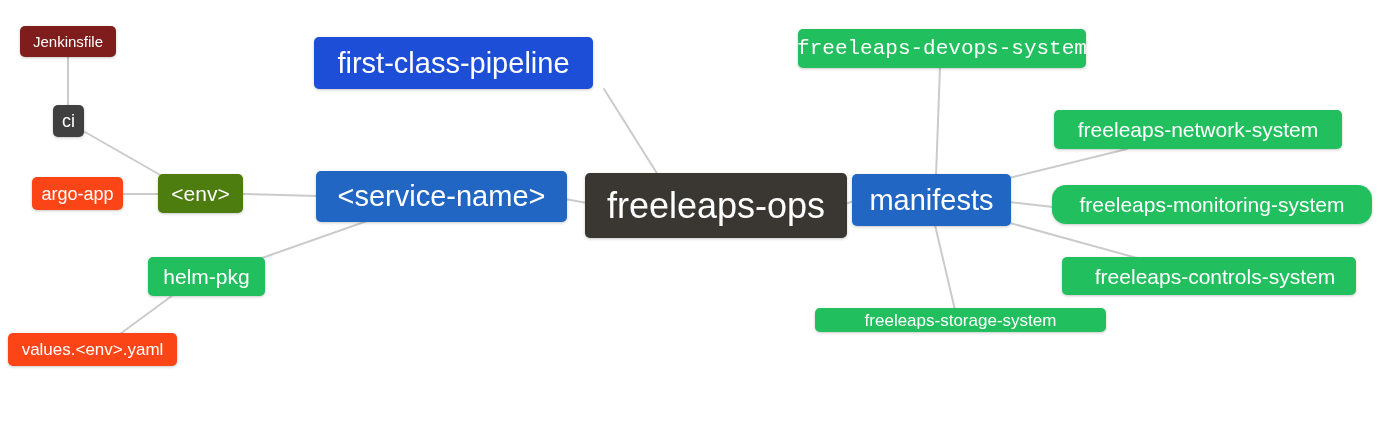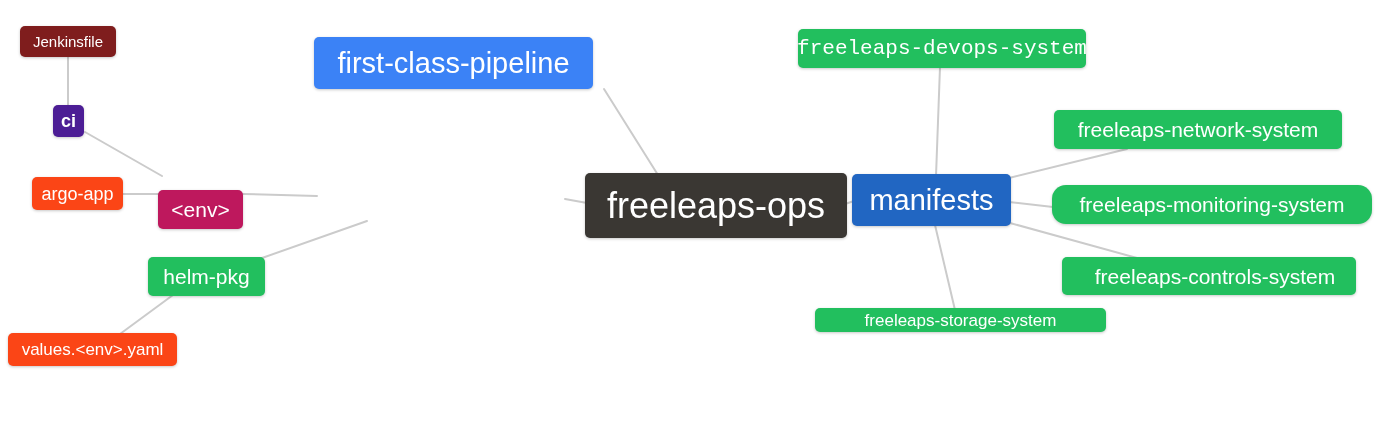--- a/index.html
+++ b/index.html
@@ -68,26 +68,27 @@
     <line x1="565" y1="199" x2="587" y2="203"></line>
     <line x1="845" y1="204" x2="854" y2="201"></line>
     <line x1="936" y1="176" x2="940" y2="67"></line>
     <line x1="1009" y1="178" x2="1127" y2="149"></line>
     <line x1="1009" y1="202" x2="1053" y2="207"></line>
     <line x1="1010" y1="223" x2="1137" y2="258"></line>
     <line x1="935" y1="225" x2="955" y2="310"></line>
   </svg>
 
   <div class="node n-jenkinsfile" style="background-color: #7f1d1d;">Jenkinsfile</div>
-  <div class="node n-ci" style="background-color: #4c1d95; font-weight: bold;">ci</div>
+  <div class="node n-ci" style="background-color: #404040;">ci</div>
   <div class="node n-argo" style="background-color: rgb(251, 69, 22);">argo-app</div>
-  <div class="node n-env" style="background-color: #be185d; margin-top: 16px;">&lt;env&gt;</div>
+  <div class="node n-env" style="background-color: #4d7c0f;">&lt;env&gt;</div>
   <div class="node n-helm" style="background-color: rgb(34, 191, 94);">helm-pkg</div>
   <div class="node n-values" style="background-color: rgb(251, 69, 22);">values.&lt;env&gt;.yaml</div>
-  <div class="node n-fcp" style="background-color: #3b82f6;">first-class-pipeline</div>
+  <div class="node n-fcp" style="background-color: #1d4ed8;">first-class-pipeline</div>
+  <div class="node n-service" style="background-color: rgb(33, 102, 194);">&lt;service-name&gt;</div>
   <div class="node n-ops" style="background-color: rgb(58, 55, 51);">freeleaps-ops</div>
   <div class="node n-manifests" style="background-color: rgb(33, 102, 194);">manifests</div>
   <div class="node n-devops" style="background-color: rgb(34, 191, 94); font-family: Liberation Mono, monospace;">freeleaps-devops-system</div>
   <div class="node n-network" style="background-color: rgb(34, 191, 94);">freeleaps-network-system</div>
   <div class="node n-monitoring" style="background-color: rgb(34, 191, 94); border-radius: 14px;">freeleaps-monitoring-system</div>
   <div class="node n-controls" style="background-color: rgb(34, 191, 94);">freeleaps-controls-system</div>
   <div class="node n-storage" style="background-color: rgb(34, 191, 94);">freeleaps-storage-system</div>
 
 </div>
 

